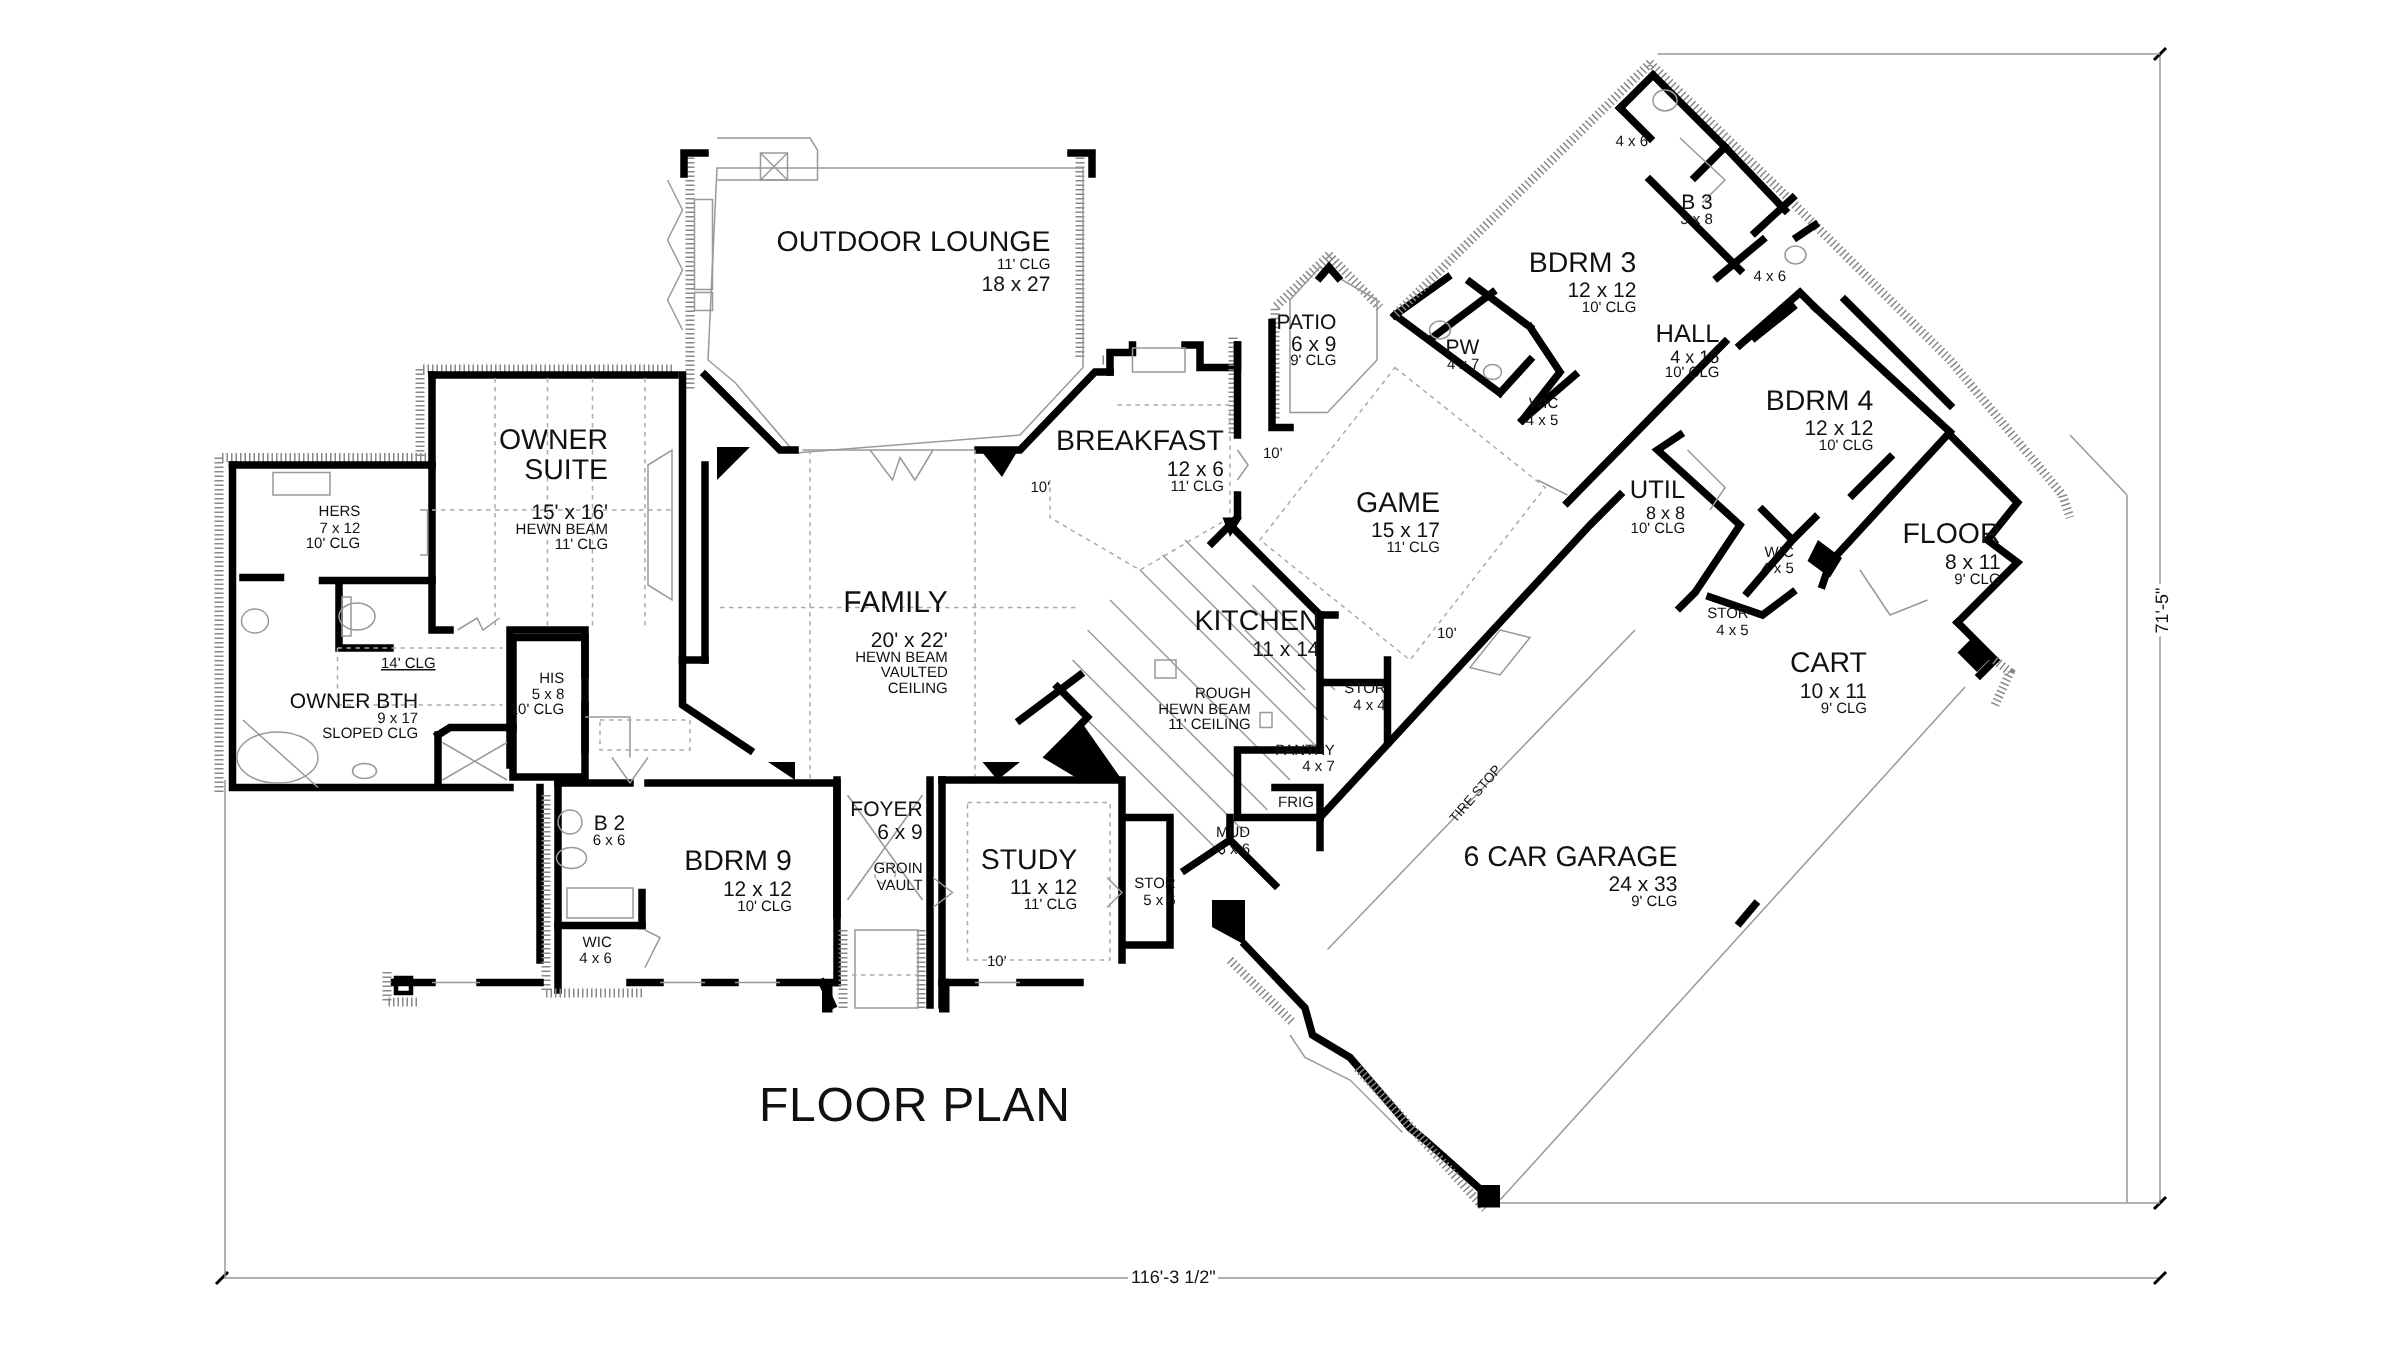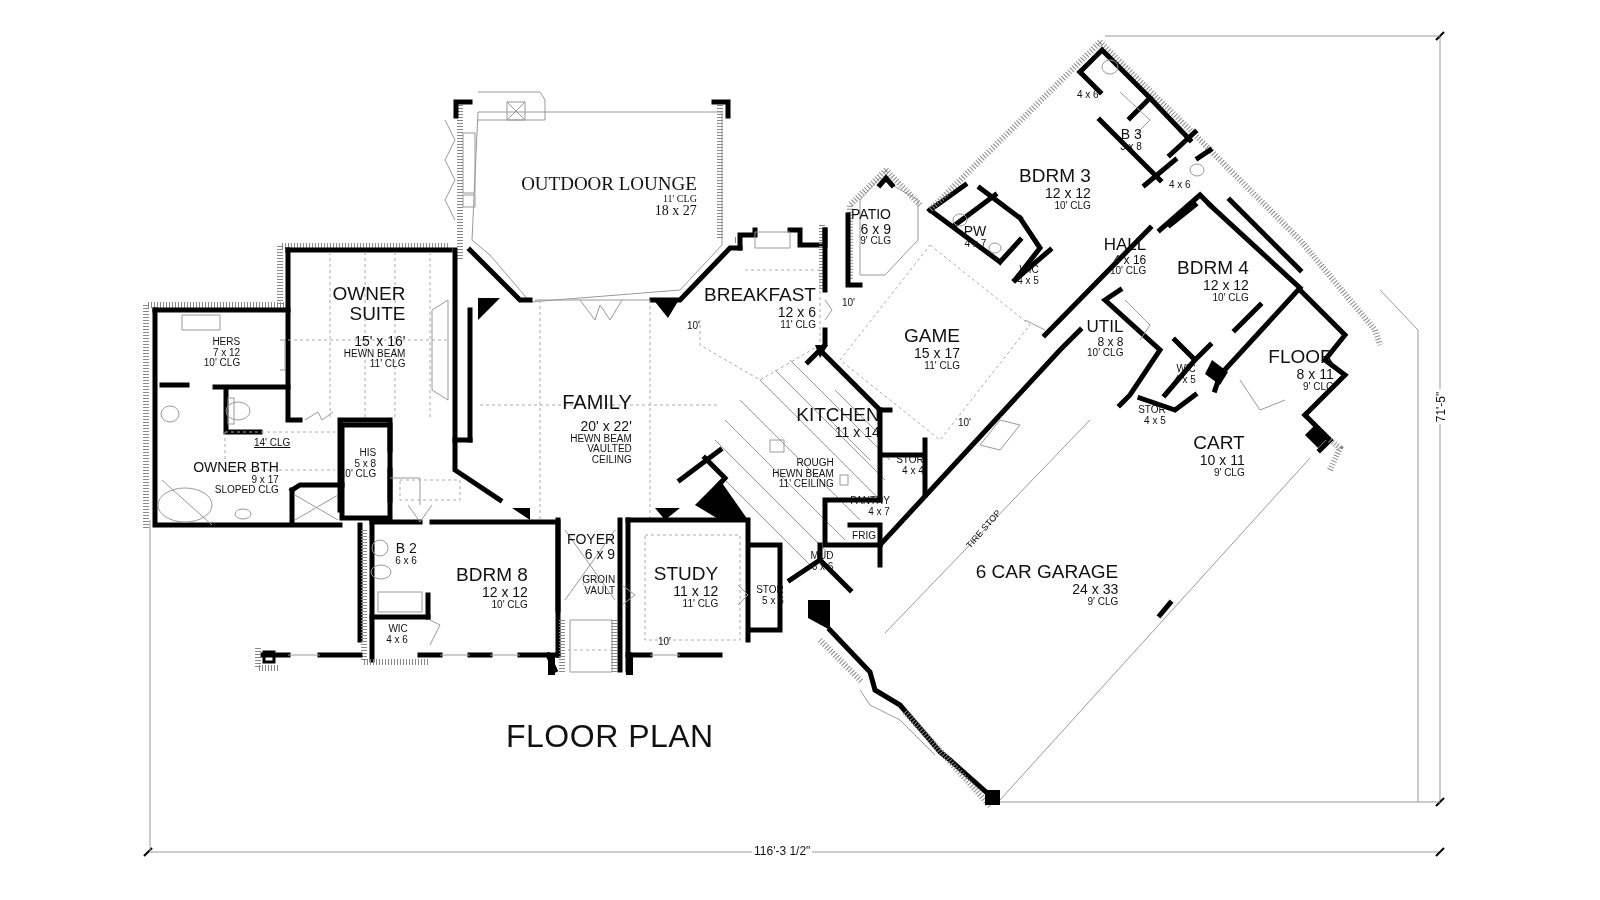--- a/index.html
+++ b/index.html
@@ -226,21 +226,21 @@
     <path class="hatch" d="M820 640 L862 682 M905 712 L990 806"></path>
     <path class="fine" d="M860 690 L870 705 L900 720 L935 755"></path>
     <path class="fine" d="M885 633 L1090 420"></path>
     <path class="fine" d="M1000 800 L1310 458"></path>
     <path class="wall" d="M1160 615 L1170 603"></path>
     <path class="solid" d="M985 790 L1000 790 L1000 805 L985 805 Z"></path>
     <path class="fine" d="M1000 420 L1020 425 L1000 450 L980 445 Z"></path>
   </g>
 </svg>
 
-<div class="room" style="left:609px; top:174px;font-family:Liberation Serif, serif;">
+<div class="room" style="left:609px; top:152px;">
   <span class="nm">OUTDOOR LOUNGE</span>
   <span class="nt">11' CLG</span>
   <span class="sz">18 x 27</span>
 </div>
 
 <div class="room" style="left:369px; top:284px;">
   <span class="nm">OWNER</span>
   <span class="nm">SUITE</span>
   <span class="sz" style="margin-top:10px;">15' x 16'</span>
   <span class="nt">HEWN BEAM</span>
@@ -279,21 +279,21 @@
   <span class="sz">B 2</span>
   <span class="nt">6 x 6</span>
 </div>
 
 <div class="room" style="left:397px; top:624px;">
   <span class="nt">WIC</span>
   <span class="nt">4 x 6</span>
 </div>
 
 <div class="room" style="left:492px; top:565px;">
-  <span class="nm">BDRM 8</span>
+  <span class="nm">BDRM 9</span>
   <span class="sz">12 x 12</span>
   <span class="nt">10' CLG</span>
 </div>
 
 <div class="room" style="left:591px; top:532px;">
   <span class="sz">FOYER</span>
   <span class="sz">6 x 9</span>
   <span class="nt" style="margin-top:14px;">GROIN</span>
   <span class="nt">VAULT</span>
 </div>
@@ -357,21 +357,21 @@
   <span class="nt">10' CLG</span>
 </div>
 
 <div class="room" style="left:1131px; top:127px;">
   <span class="sz">B 3</span>
   <span class="nt">3 x 8</span>
 </div>
 <div class="free" style="left:1077px; top:89px;">4 x 6</div>
 <div class="free" style="left:1169px; top:179px;">4 x 6</div>
 
-<div class="room" style="left:1125px; top:236px;">
+<div class="room" style="left:1125px; top:214px;">
   <span class="nm sm" style="font-size:17px;">HALL</span>
   <span class="sz" style="font-size:12px;">4 x 16</span>
   <span class="nt">10' CLG</span>
 </div>
 
 <div class="room" style="left:1213px; top:258px;">
   <span class="nm">BDRM 4</span>
   <span class="sz">12 x 12</span>
   <span class="nt">10' CLG</span>
 </div>

